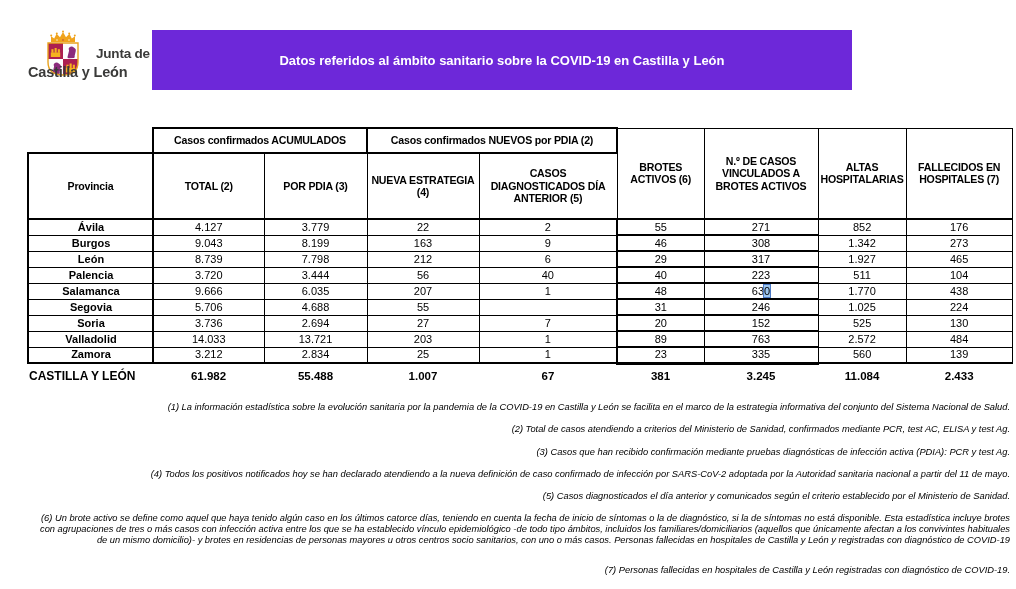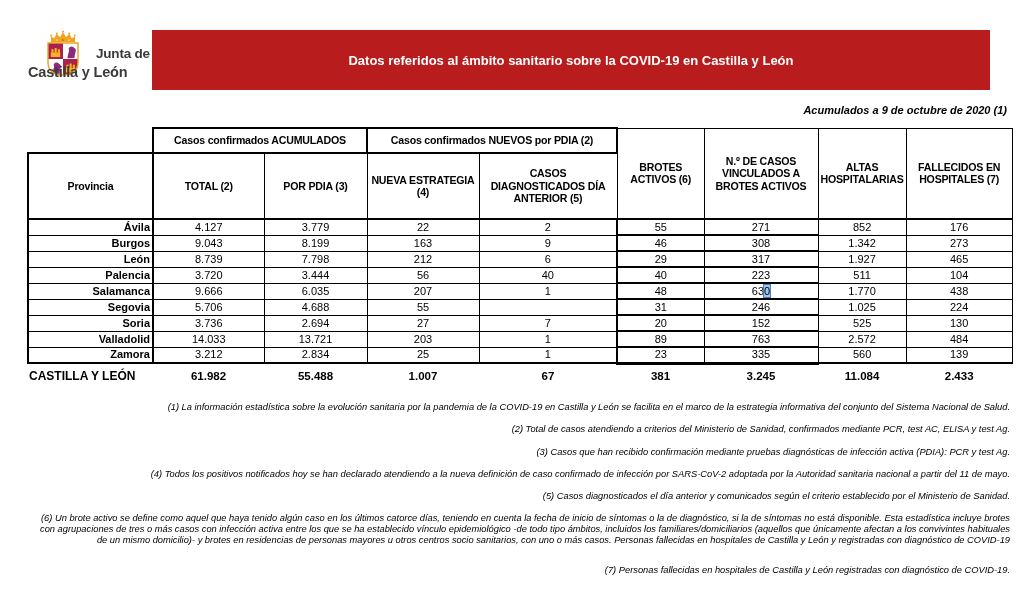--- a/index.html
+++ b/index.html
@@ -6,42 +6,42 @@
   #page{position:relative;width:1016px;height:589px;background:#fff;
         font-family:Liberation Sans, sans-serif;color:#000;overflow:hidden;}
 
   
   #logo{position:absolute;left:28px;top:28px;width:130px;height:58px;}
   #logo svg{position:absolute;left:4px;top:0;}
   .logo-line1{position:absolute;left:68px;top:18px;font-size:13.5px;font-weight:bold;color:#3a3a39;letter-spacing:-0.2px;}
   .logo-line2{position:absolute;left:0px;top:36px;font-size:14.5px;font-weight:bold;color:#3a3a39;letter-spacing:-0.2px;}
 
   
-  #titlebar{position:absolute;left:152px;top:30px;width:838px;height:60px;background:#b91c1c;
+  #titlebar{position:absolute;left:152px;top:30px;width:700px;height:60px;background:#6d28d9;
             display:flex;align-items:center;justify-content:center;}
   #titlebar .t{color:#fff;font-weight:bold;font-size:13px;}
 
   
   #datenote{position:absolute;top:104px;right:9px;font-size:11px;font-style:italic;font-weight:bold;}
 
   
   #tablewrap{position:absolute;left:27px;top:127px;}
   table{border-collapse:collapse;table-layout:fixed;}
   td,th{font-size:11px;padding:0 2px;overflow:hidden;}
   thead th{font-weight:bold;text-align:center;vertical-align:middle;line-height:12.5px;font-size:10.6px;letter-spacing:-0.2px;}
   tr.gr{height:25px;}
   tr.hr2{height:66px;}
   th.blank{border:none;}
   th.group{border:2px solid #000;}
   th.tall{border:1px solid #000;border-bottom:2px solid #000;}
   th.sub{border:1px solid #000;border-bottom:2px solid #000;border-top:2px solid #000;}
   th.provh{border:2px solid #000;}
   tbody tr{height:16px;}
   tbody td{border:1px solid #000;text-align:center;line-height:13px;}
-  tbody td.prov{text-align:right;font-weight:bold;border-left:2px solid #000;border-right:2px solid #000;padding-left:3px;}
+  tbody td.prov{text-align:center;font-weight:bold;border-left:2px solid #000;border-right:2px solid #000;padding-left:3px;}
   tbody td.bb{border-top:2px solid #000;border-bottom:2px solid #000;}
   tbody td.col-brotes{border-left:2px solid #000;}
   tbody tr.last td{border-bottom:2px solid #000;}
   tbody tr.last td.bb{border-bottom:3px solid #000;}
   tfoot td{border:none;font-weight:bold;text-align:center;padding-top:5px;font-size:11.5px;}
   tfoot td.prov{text-align:left;padding-left:1px;font-size:12px;}
   .sel-hl{background:#9cc5ee;outline:1px solid #4a78c4;}
 
   
   #footnotes{position:absolute;left:25px;top:402px;width:985px;text-align:right;}
@@ -98,21 +98,20 @@
       <path d="M16 14 H46 V33 Q46 46 31 46 Q16 46 16 33 Z" fill="none" stroke="#E8A21F" stroke-width="1.4"></path>
     </svg>
     <span class="logo-line1">Junta de</span>
     <span class="logo-line2">Castilla y León</span>
   </div>
 
   <div id="titlebar">
     <span class="t">Datos referidos al ámbito sanitario sobre la COVID-19 en Castilla y León</span>
   </div>
 
-  <div id="datenote">Acumulados a 9 de octubre de 2020 (1)</div>
 
   <div id="tablewrap">
     <table>
       <colgroup>
         <col style="width:125px">
           <col style="width:111px">
           <col style="width:103px">
         <col style="width:112px">
           <col style="width:138px">
           <col style="width:87px">

